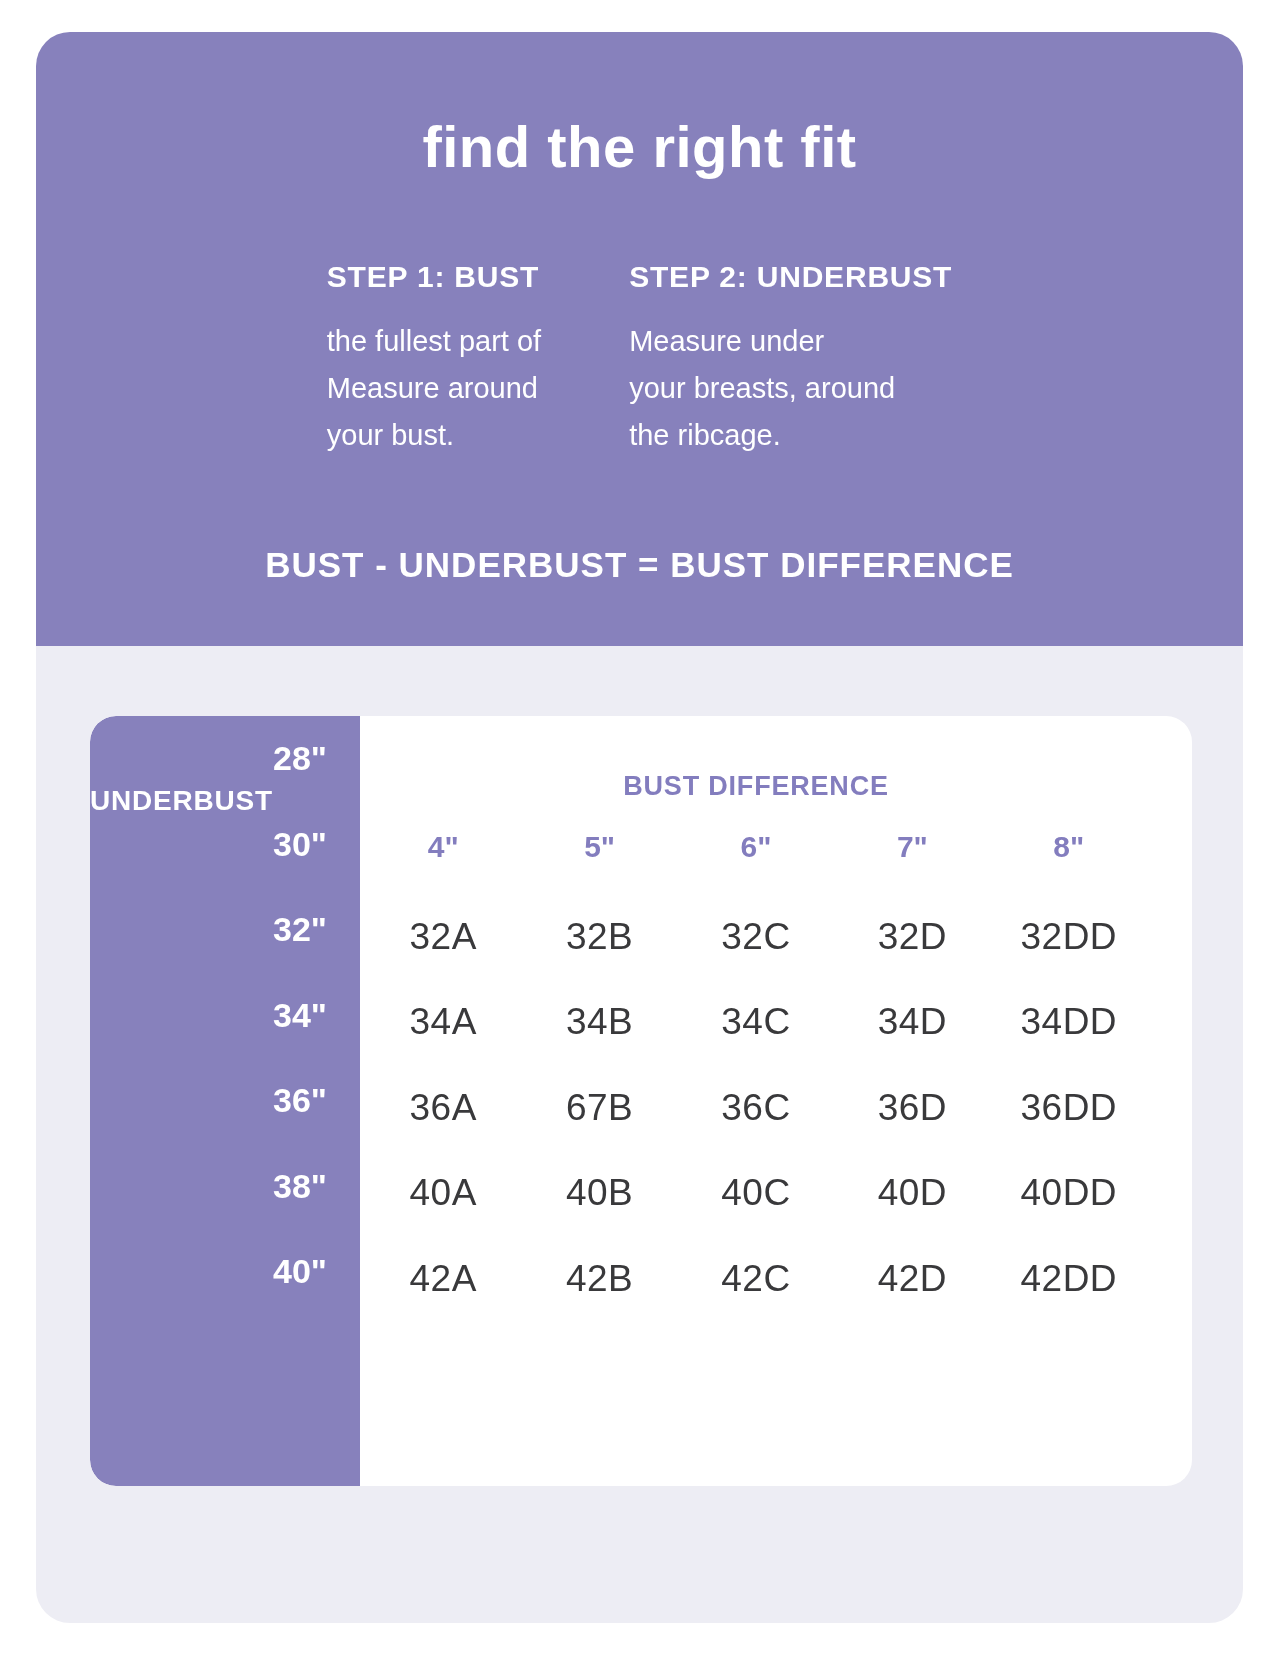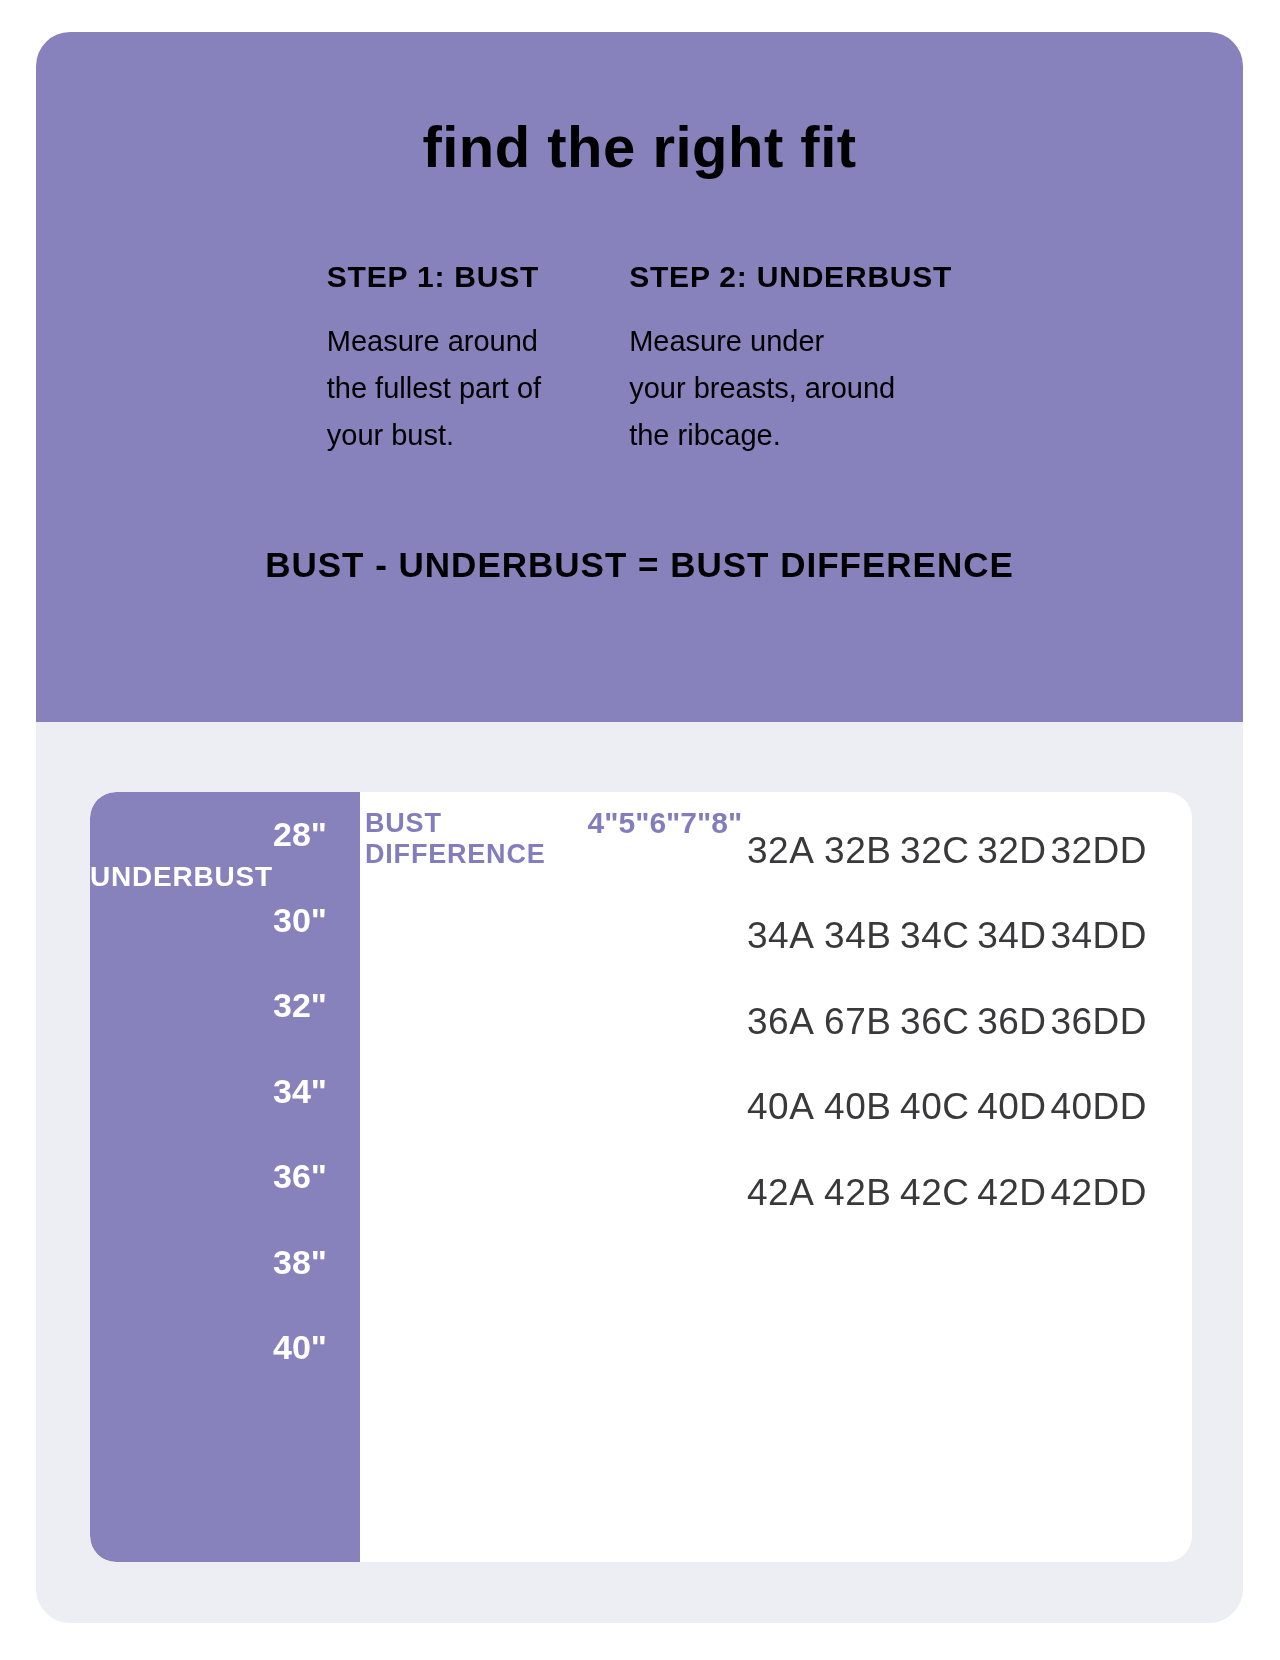--- a/index.html
+++ b/index.html
@@ -19,23 +19,23 @@
     left: 36px;
     top: 32px;
     width: 1207px;
     height: 1591px;
     border-radius: 34px;
     overflow: hidden;
     display: flex;
     flex-direction: column;
   }
   .hero {
-    height: 690px;
+    height: 614px;
     background: #8781bc;
-    color: #000000;
+    color: #ffffff;
     text-align: center;
   }
   .page-title {
     padding-top: 84px;
     font-size: 58px;
     line-height: 62px;
     font-weight: bold;
     letter-spacing: 0.5px;
   }
   .steps-row {
@@ -101,22 +101,22 @@
     height: 85.5px;
     display: flex;
     align-items: center;
     justify-content: center;
     font-size: 34px;
     font-weight: bold;
   }
   .data-col {
     flex: 1;
     display: flex;
-    flex-direction: row;
-    padding: 0 45px 0 5px;
+    flex-direction: column;
+    padding: 8px 45px 0 5px;
   }
   .bd-header {
     height: 92px;
     display: flex;
     align-items: flex-end;
     justify-content: center;
     font-size: 27px;
     font-weight: bold;
     color: #837dbe;
     letter-spacing: 0.8px;
@@ -154,22 +154,22 @@
 <div class="stage">
   <div class="card">
 
     <div class="hero">
       <div class="page-title">find the right fit</div>
 
       <div class="steps-row">
         <div class="step-col">
           <div class="step-heading">STEP 1: BUST</div>
           <div class="step-lines">
+            <div>the fullest part of</div>
             <div>Measure around</div>
-            <div>the fullest part of</div>
             <div>your bust.</div>
           </div>
         </div>
         <div class="step-col">
           <div class="step-heading">STEP 2: UNDERBUST</div>
           <div class="step-lines">
             <div>Measure under</div>
             <div>your breasts, around</div>
             <div>the ribcage.</div>
           </div>

